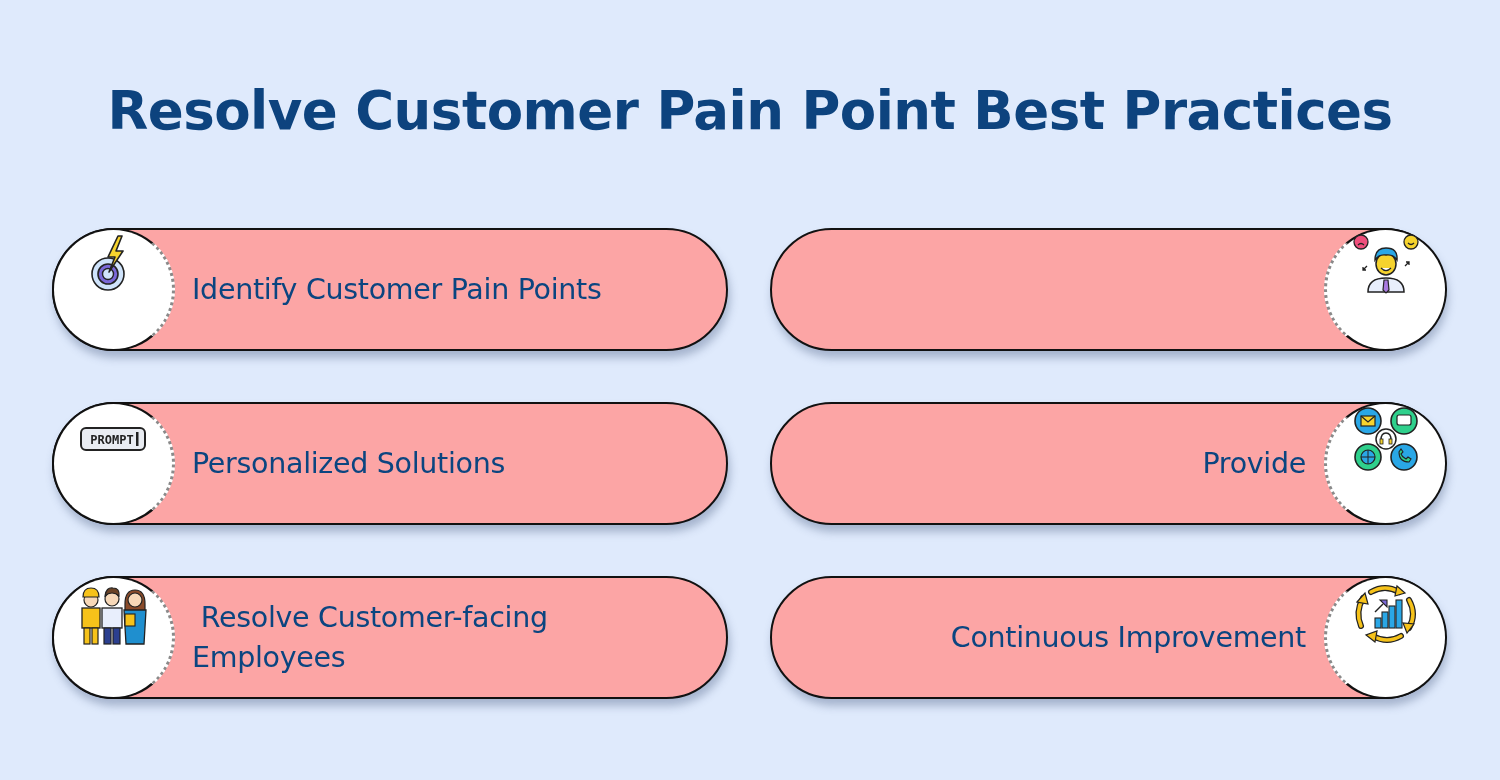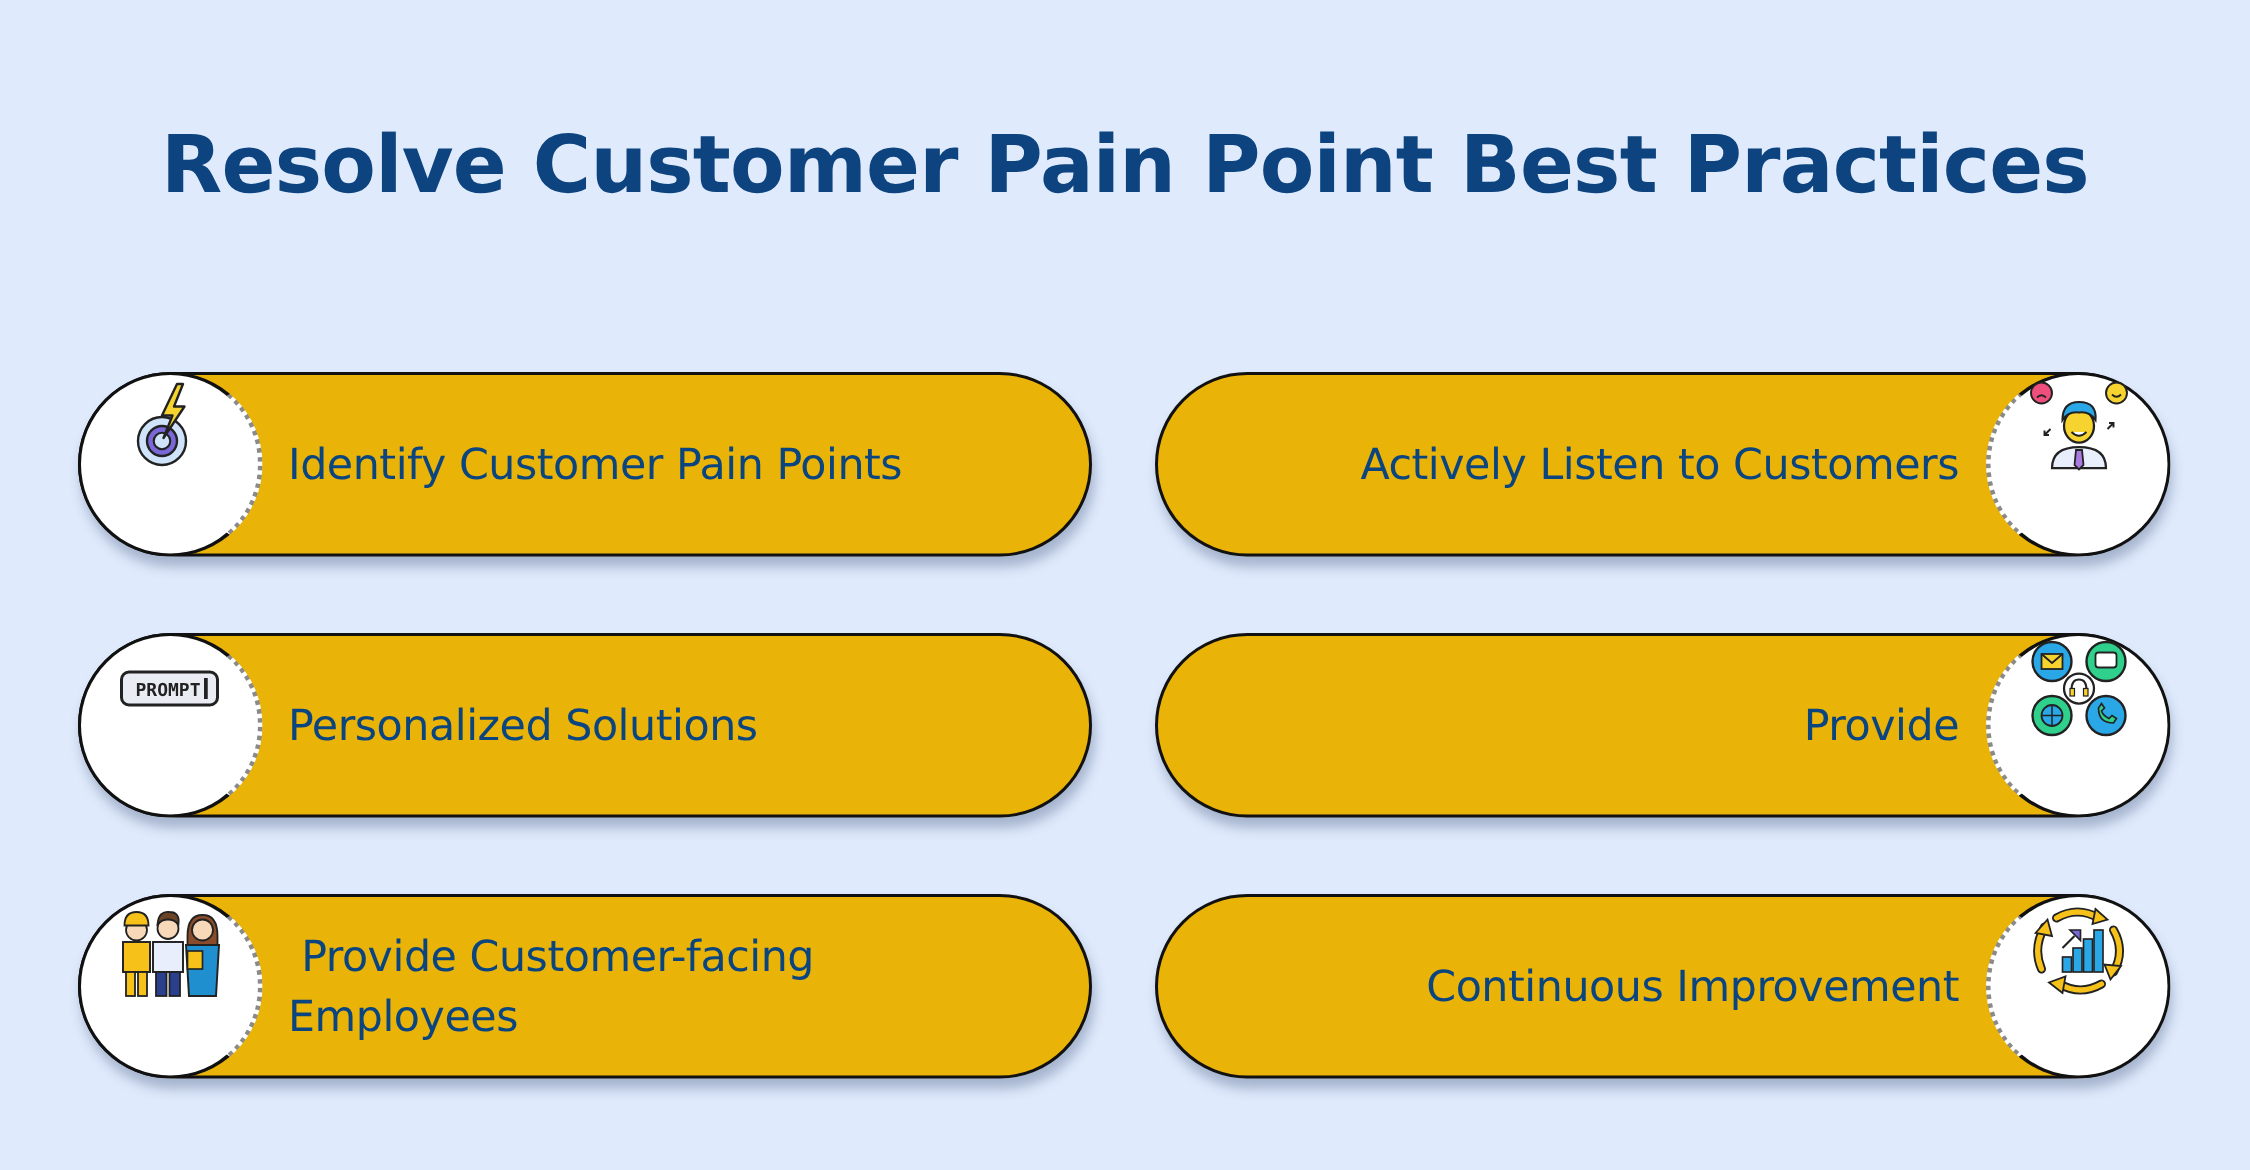--- a/index.html
+++ b/index.html
@@ -10,25 +10,25 @@
     }
     .page { position: relative; width: 1500px; height: 780px; }
     .title {
       position: absolute; left: 0; top: 80px; width: 1500px;
       text-align: center; color: #0d437e;
       font-size: 53px; font-weight: bold; letter-spacing: -0.5px;
       font-family: "DejaVu Sans", sans-serif;
     }
     .pill {
       position: absolute; width: 676px; height: 123px;
-      background: #eab308;
+      background: #fca5a5;
       border: 2.5px solid #111;
       border-radius: 62px;
       box-shadow: 2px 7px 8px rgba(60,80,120,0.35);
-      display: flex; align-items: center; margin-top: 20px;
+      display: flex; align-items: center;
     }
     .pill.left { left: 52px; padding-left: 138px; }
     .pill.right { left: 770px; justify-content: flex-end; padding-right: 138px; }
     .pill .text {
       color: #0b4580; font-size: 28.5px; line-height: 40px;
       font-family: "DejaVu Sans", sans-serif;
       letter-spacing: -0.3px;
     }
     .pill.right .text { text-align: right; }
     .circle {
@@ -64,21 +64,20 @@
         <circle cx="30" cy="44" r="16" fill="#cfe3fb" stroke="#222" stroke-width="1.6"></circle>
         <circle cx="30" cy="44" r="10" fill="#7a68d8" stroke="#222" stroke-width="1.6"></circle>
         <circle cx="30" cy="44" r="5.5" fill="#cfe3fb" stroke="#222" stroke-width="1.4"></circle>
         <polygon points="40,6 30,27 37,27 31,42 45,21 38,21 44,6" fill="#f6d32e" stroke="#222" stroke-width="1.6" stroke-linejoin="round"></polygon>
       </svg>
     </div>
     <div class="text">Identify Customer Pain Points</div>
   </div>
 
   <div class="pill right" style="top:228px">
-    <div class="text">Actively Listen to Customers</div>
     <div class="circle">
       <svg viewBox="0 0 70 70">
         <circle cx="10" cy="12" r="7" fill="#ef4f7c" stroke="#222" stroke-width="1.3"></circle>
         <path d="M7 15 q3 -3 6 0" fill="none" stroke="#222" stroke-width="1.2"></path>
         <circle cx="60" cy="12" r="7" fill="#f6d32e" stroke="#222" stroke-width="1.3"></circle>
         <path d="M57 13 q3 3 6 0" fill="none" stroke="#222" stroke-width="1.2"></path>
         <path d="M17 62 q0 -14 18 -14 q18 0 18 14 z" fill="#e8eefc" stroke="#222" stroke-width="1.5"></path>
         <polygon points="33,50 37,50 38,60 35,63 32,60" fill="#a97ae0" stroke="#222" stroke-width="1.2"></polygon>
         <ellipse cx="35" cy="34" rx="10" ry="11" fill="#f6d32e" stroke="#222" stroke-width="1.5"></ellipse>
         <path d="M24 30 q0 -12 11 -12 q12 0 11 12 q-4 -6 -11 -5 q-7 -1 -11 5z" fill="#2aa7e6" stroke="#222" stroke-width="1.4"></path>
@@ -142,21 +141,21 @@
         <circle cx="34" cy="21" r="7" fill="#f7d8b8" stroke="#222" stroke-width="1.2"></circle>
         <path d="M27 18 q1 -9 8 -8 q7 0 6 8 q-3 -3 -7 -3 q-4 0 -7 3z" fill="#6b4326" stroke="#222" stroke-width="1.2"></path>
 
         <path d="M47 26 q0 -14 10 -14 q10 0 10 14 v12 h-20 z" fill="#8a4b2a" stroke="#222" stroke-width="1.2"></path>
         <circle cx="57" cy="22" r="7" fill="#f7d8b8" stroke="#222" stroke-width="1.2"></circle>
         <path d="M46 32 h22 l-2 34 h-18 z" fill="#1f8fcf" stroke="#222" stroke-width="1.3"></path>
         <rect x="47" y="36" width="10" height="12" fill="#f6c21a" stroke="#222" stroke-width="1.1"></rect>
       </svg>
     </div>
     <div class="text">
-      <div style="white-space:pre"> Provide Customer-facing</div>
+      <div style="white-space:pre"> Resolve Customer-facing</div>
       <div>Employees</div>
     </div>
   </div>
 
   <div class="pill right" style="top:576px">
     <div class="text">Continuous Improvement</div>
     <div class="circle">
       <svg viewBox="0 0 70 70">
         <path d="M20 14 q14 -8 28 0" fill="none" stroke="#222" stroke-width="6" stroke-linecap="round"></path>
         <path d="M20 14 q14 -8 28 0" fill="none" stroke="#f6c21a" stroke-width="3.5" stroke-linecap="round"></path>

